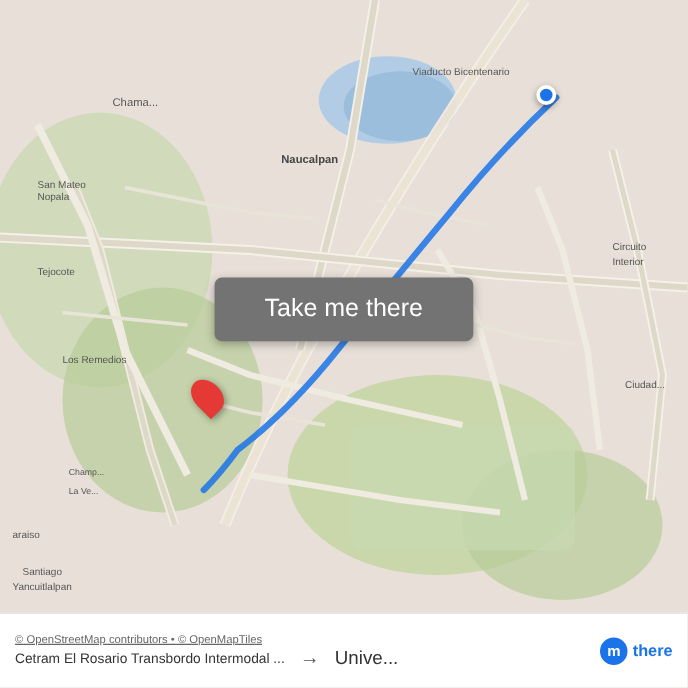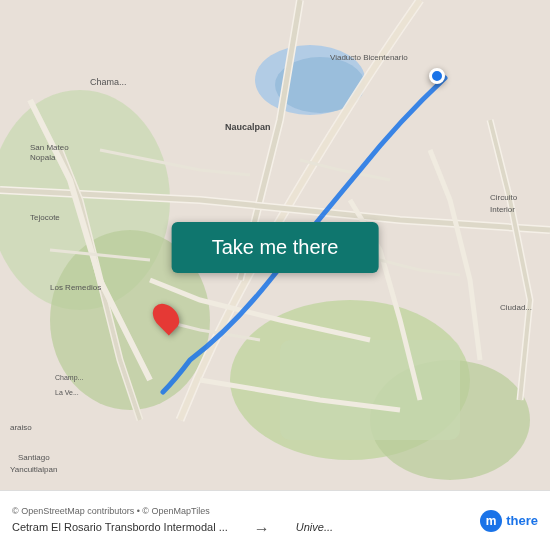--- a/index.html
+++ b/index.html
@@ -19,21 +19,21 @@
       top: 0; left: 0;
       width: 100%; height: 100%;
     }
 
     
     #take-me-there-btn {
       position: absolute;
       left: 50%;
       top: 222px;
       transform: translateX(-50%);
-      background: #0f766e;
+      background: #737373;
       color: white;
       border: none;
       border-radius: 6px;
       padding: 14px 40px;
       font-size: 20px;
       font-weight: 500;
       cursor: pointer;
       white-space: nowrap;
       box-shadow: 0 2px 8px rgba(0,0,0,0.3);
       z-index: 10;
@@ -88,39 +88,39 @@
     #footer-left {
       display: flex;
       flex-direction: column;
       gap: 2px;
       flex: 1;
     }
 
     #footer-attribution {
       font-size: 9px;
       color: #666;
+      text-decoration: underline;
     }
 
     #footer-from {
       font-size: 11px;
       color: #333;
       font-weight: 500;
     }
 
     #footer-arrow {
       font-size: 16px;
       color: #555;
       margin: 0 8px;
     }
 
     #footer-to {
-      font-size: 11px;
+      font-size: 15px;
       color: #333;
       font-weight: 500;
-      font-style: italic;
     }
 
     #moovit-logo {
       display: flex;
       align-items: center;
       gap: 4px;
       font-size: 13px;
       font-weight: bold;
       color: #1a73e8;
     }
@@ -209,21 +209,21 @@
   <div class="dest-marker">
     <div class="dest-marker-pin"></div>
   </div>
 
   <button id="take-me-there-btn">Take me there</button>
 </div>
 
 <div id="footer">
   <div id="footer-left">
     <span id="footer-attribution">© OpenStreetMap contributors • © OpenMapTiles</span>
-    <div style="display:flex; align-items:center; gap:18px;">
+    <div style="display:flex; align-items:center; gap:4px;">
       <span id="footer-from">Cetram El Rosario Transbordo Intermodal ...</span>
       <span id="footer-arrow">→</span>
       <span id="footer-to">Unive...</span>
     </div>
   </div>
   <div id="moovit-logo">
     <div class="m-icon">m</div>
     <span>there</span>
   </div>
 </div>

